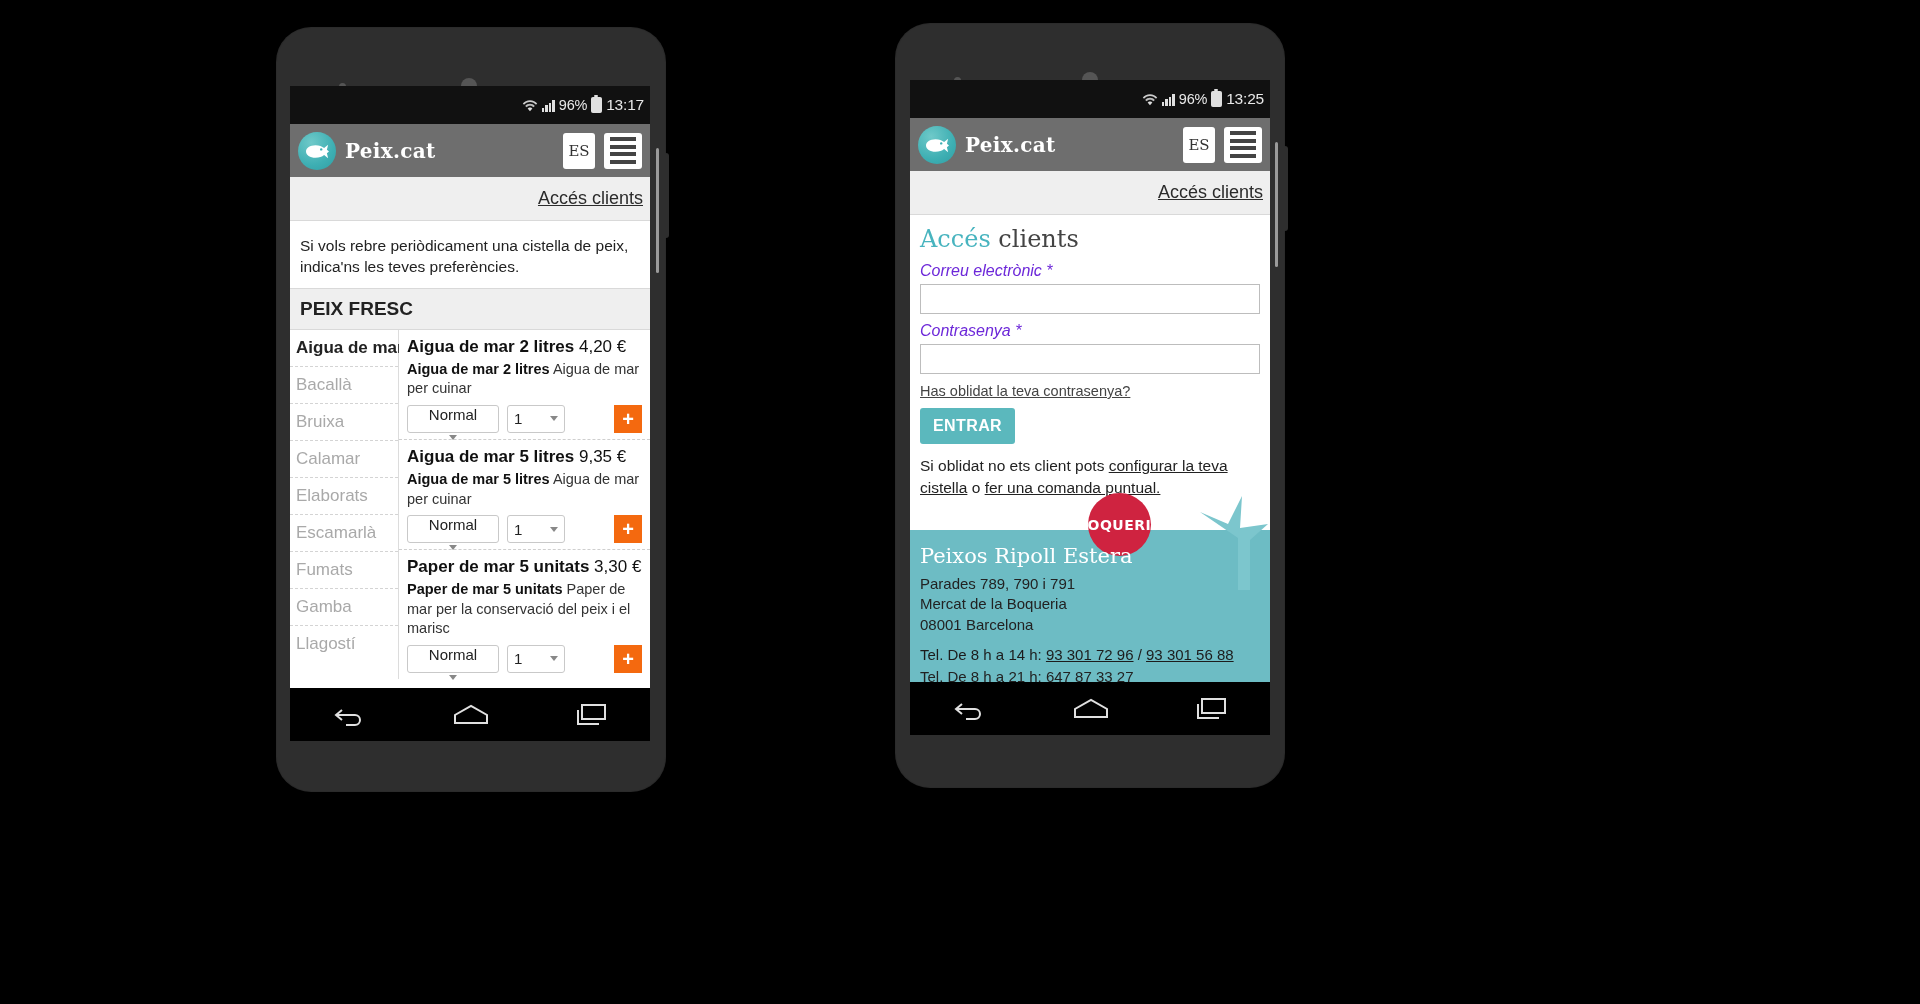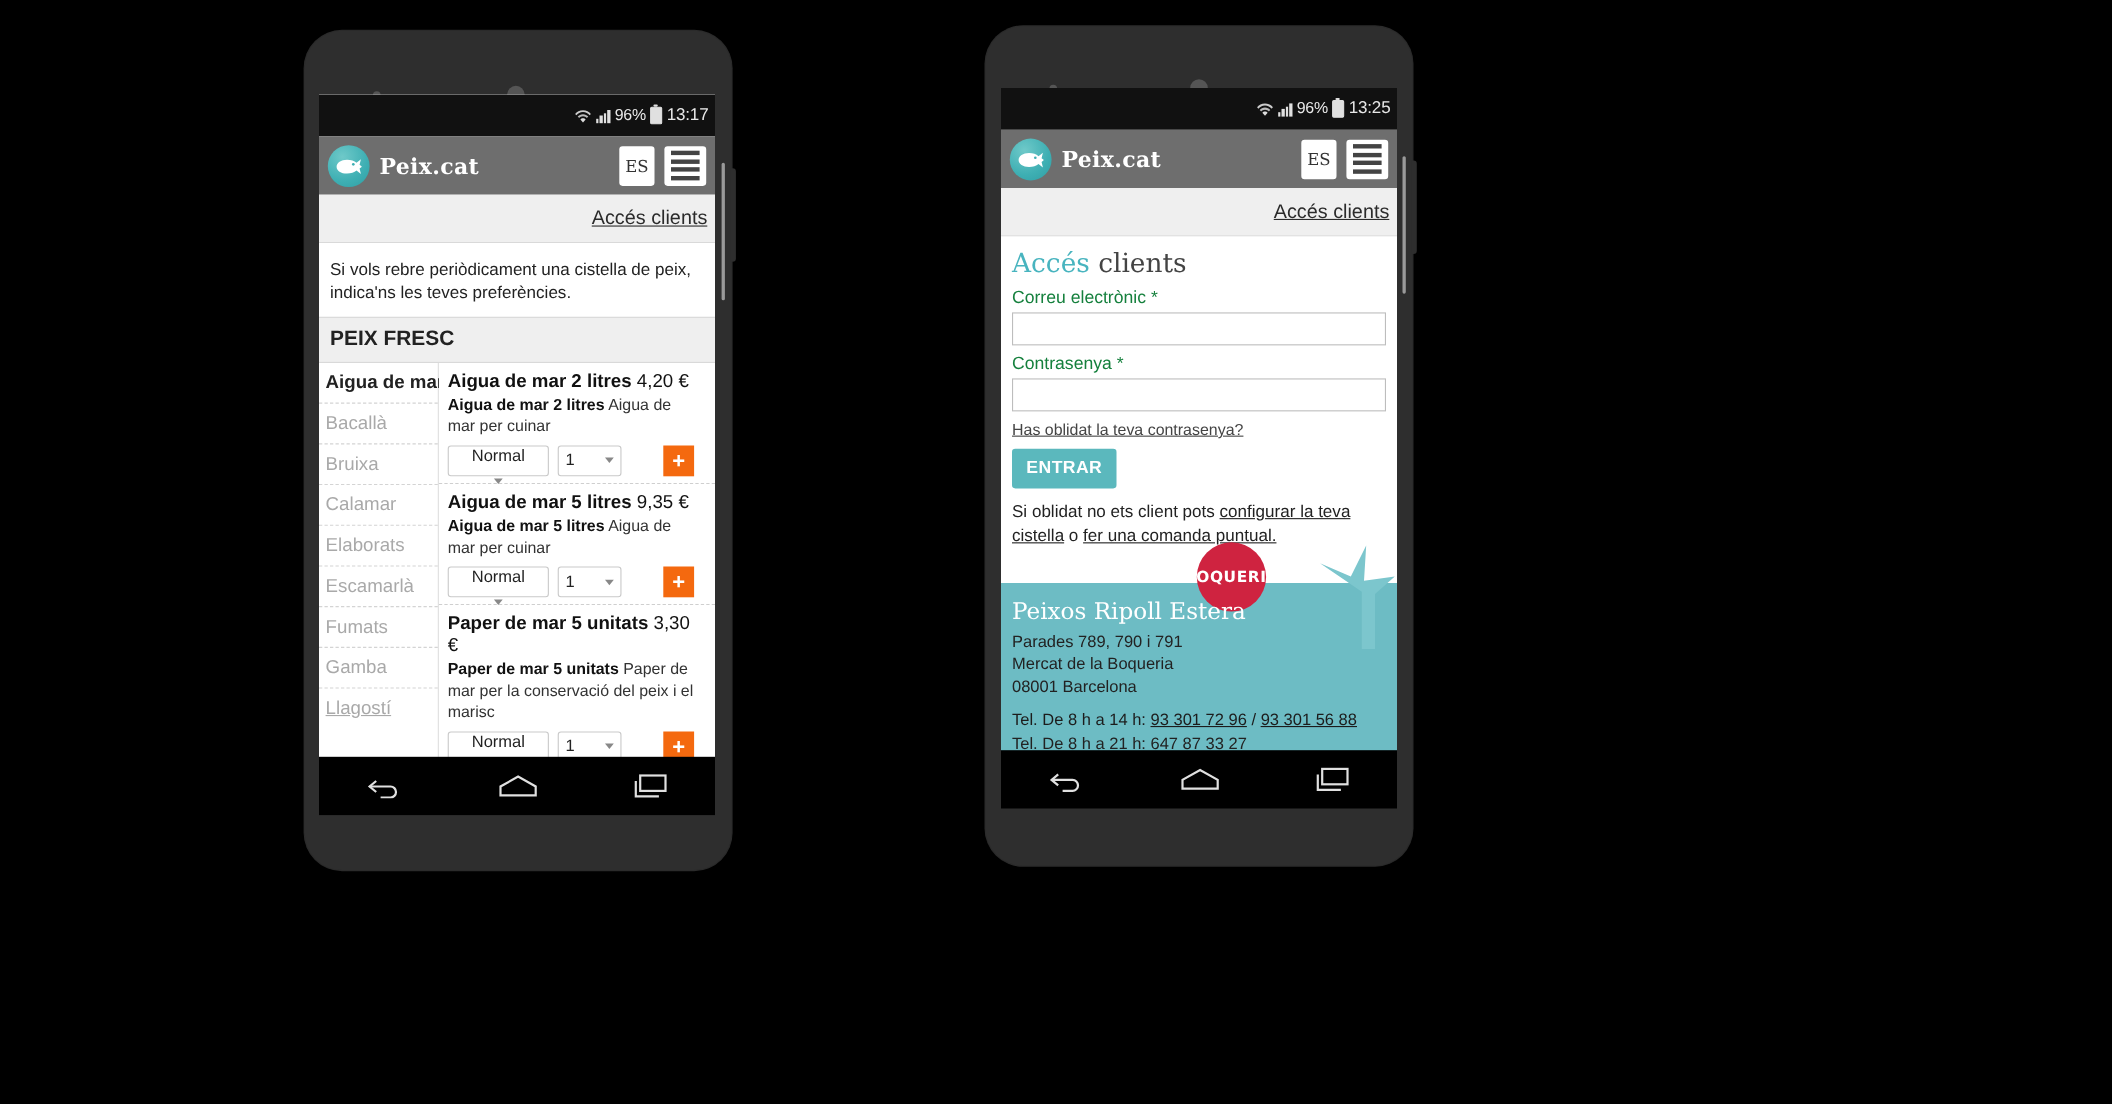--- a/index.html
+++ b/index.html
@@ -188,25 +188,25 @@
     background: #fff;
   }
   .cat-item {
     padding: 8px 0 8px 6px;
     font-size: 17px;
     color: #a9a9a9;
     border-bottom: 1px dashed #d4d4d4;
     white-space: nowrap;
   }
   .cat-item.active { color: #222; font-weight: bold; }
-  .cat-item:last-child { border-bottom: none; text-decoration: underline; }
+  .cat-item:last-child { border-bottom: none; }
 
   .prod-list { flex: 1 1 auto; background: #fff; }
   .prod {
-    padding: 7px 19px 6px 8px;
+    padding: 7px 8px 6px 8px;
     border-bottom: 1px dashed #cfcfcf;
   }
   .prod:last-child { border-bottom: none; }
   .prod-title { font-size: 17px; color: #111; font-weight: bold; margin-bottom: 3px; }
   .prod-title .price { font-weight: normal; }
   .prod-desc { font-size: 14.5px; color: #333; line-height: 1.35; margin-bottom: 6px; }
   .prod-desc b { color: #111; }
   .prod-controls { display: flex; align-items: center; gap: 8px; }
   .fake-select {
     border: 1px solid #c9c9c9;
@@ -246,21 +246,22 @@
   .login-title {
     font-family: "DejaVu Serif", serif;
     font-size: 24px;
     color: #444;
     margin-bottom: 9px;
     font-weight: normal;
   }
   .login-title .hi { color: #48b4bf; }
   .field-label {
     font-size: 16px;
-    color: #15803d;
+    font-style: italic;
+    color: #6d28d9;
     margin-bottom: 4px;
     font-family: "Liberation Sans", sans-serif;
   }
   .field-input {
     width: 100%;
     box-sizing: border-box;
     height: 30px;
     border: 1px solid #bdbdbd;
     background: #fff;
     margin-bottom: 8px;

